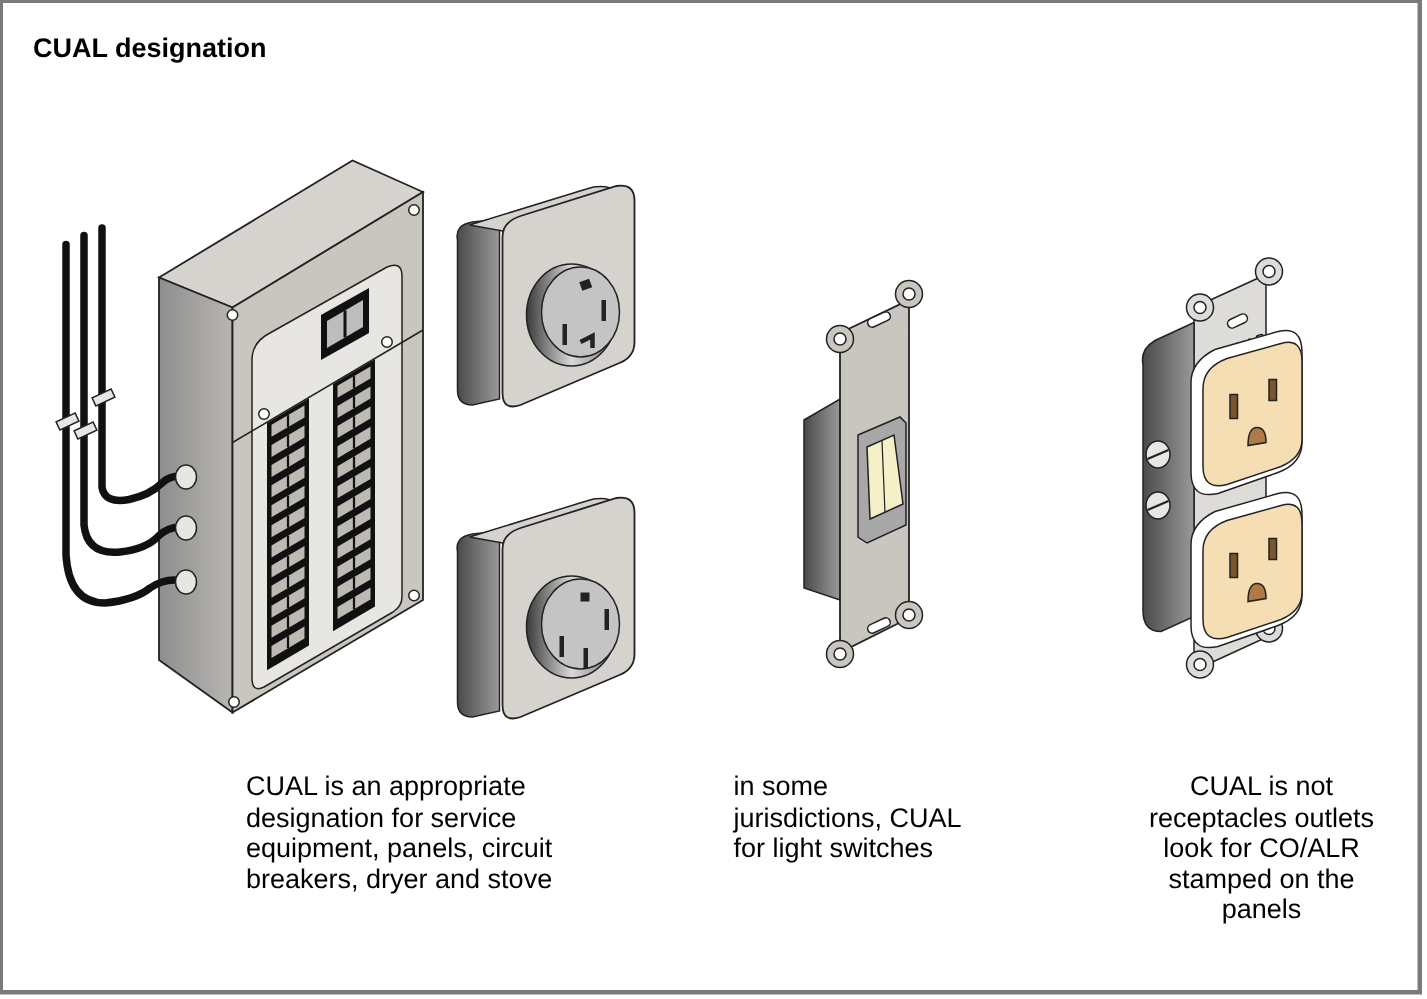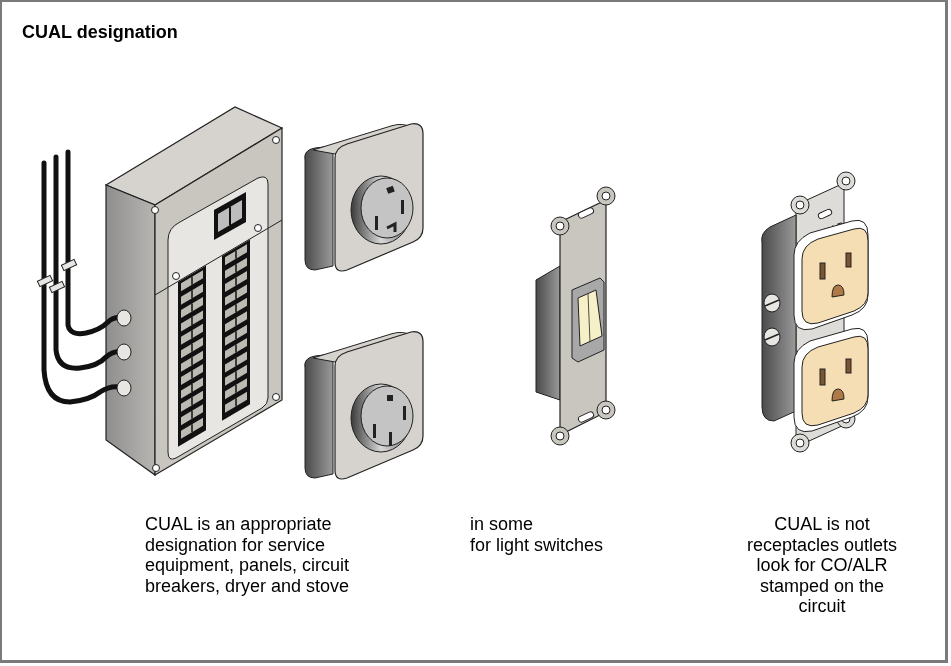--- a/index.html
+++ b/index.html
@@ -3,21 +3,21 @@
 <meta charset="utf-8">
 <style>
   html, body { margin: 0; padding: 0; background: #ffffff; }
   body { width: 951px; height: 666px; position: relative; overflow: hidden;
          font-family: "Liberation Sans", sans-serif; color: #000; }
   .frame { position: absolute; left: 0; top: 0; width: 948px; height: 663px;
            border-top: 2px solid #7a7a7a; border-right: 3px solid #7a7a7a;
            border-bottom: 3px solid #7a7a7a; border-left: 2px solid #7a7a7a; box-sizing: border-box; }
   .title { position: absolute; left: 22px; top: 22px; font-size: 18px; font-weight: bold;
            letter-spacing: 0px; }
-  .caption { position: absolute; font-size: 18px; line-height: 20.5px; }
+  .caption { position: absolute; font-size: 18px; line-height: 20.5px; margin-left: 19px; }
   .cap1 { left: 145px; top: 514px; width: 260px; text-align: left; }
   .cap2 { left: 470px; top: 514px; width: 220px; text-align: left; }
   .cap3 { left: 722px; top: 514px; width: 200px; text-align: center; }
   .u { }
   svg { position: absolute; left: 0; top: 0; }
 </style>
 </head>
 <body>
 
 <div class="frame"></div>
@@ -215,22 +215,23 @@
 
 <div class="caption cap1">
   <div>CUAL is an appropriate</div>
   <div>designation for service</div>
   <div>equipment, panels, circuit</div>
   <div>breakers, dryer and stove</div>
 </div>
 
 <div class="caption cap2">
   <div>in some</div>
+  <div>jurisdictions, CUAL</div>
   <div>for light switches</div>
 </div>
 
 <div class="caption cap3">
   <div><span style="white-space:pre">CUAL is </span><span class="u">not</span></div>
   <div>receptacles outlets</div>
   <div>look for CO/ALR</div>
   <div>stamped on the</div>
-  <div>circuit</div>
+  <div>panels</div>
 </div>
 
 </body></html>

